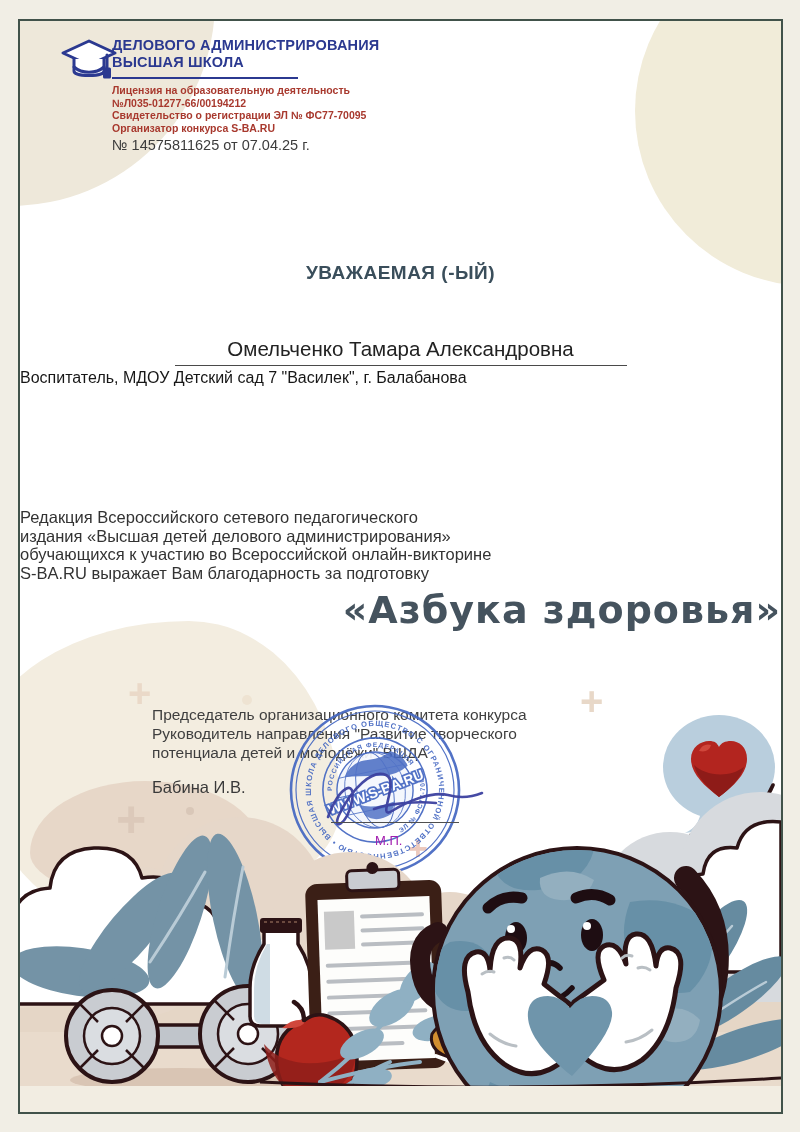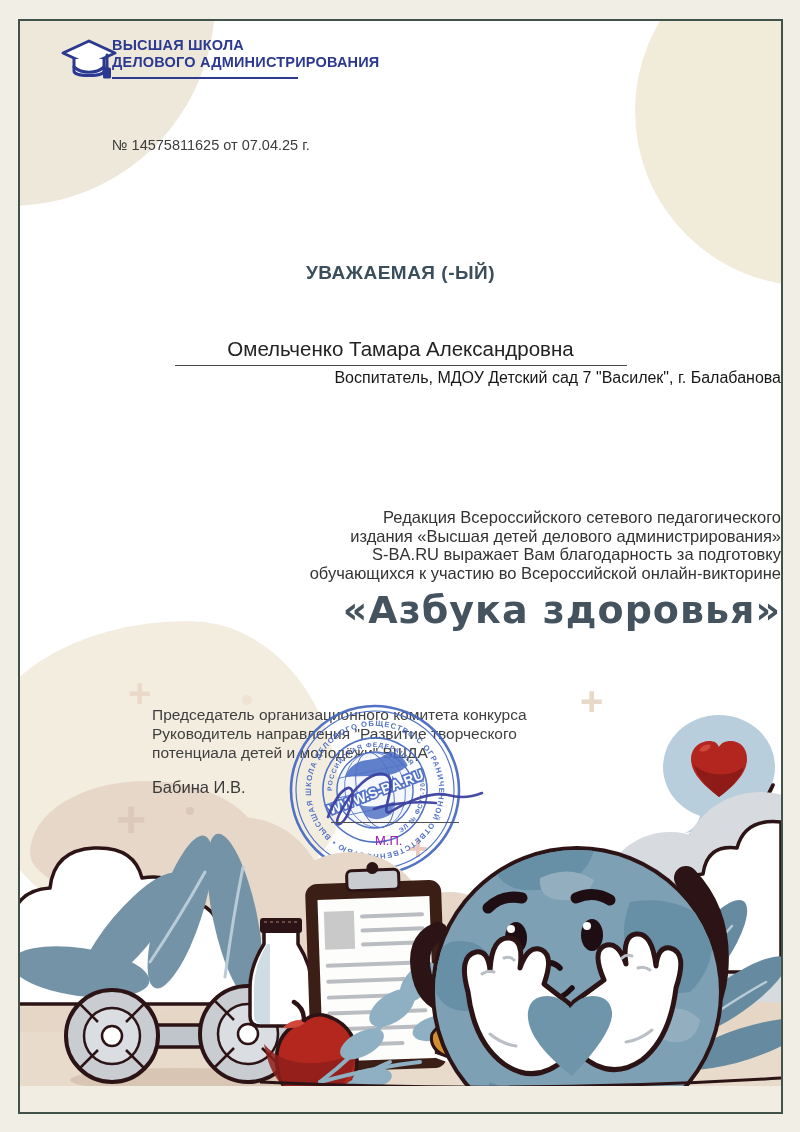--- a/index.html
+++ b/index.html
@@ -36,23 +36,23 @@
   .doc-number{position:absolute;left:92px;top:116px;color:#3c3c3c;font-size:14.5px;}
   
   .main-title{position:absolute;left:0;top:199px;width:100%;text-align:center;
     color:#3a4e5b;font-size:31px;font-weight:bold;letter-spacing:.5px;}
   .salutation{position:absolute;left:0;top:241px;width:100%;text-align:center;
     color:#3a4e5b;font-size:19px;font-weight:bold;letter-spacing:.5px;}
   .recipient-name{position:absolute;left:0;top:316px;width:100%;text-align:center;
     color:#222;font-size:20.5px;}
   .name-underline{position:absolute;left:155px;top:344px;width:452px;height:0;
     border-top:1.5px solid #4a4a4a;}
-  .recipient-position{position:absolute;left:0;top:348px;width:100%;text-align:right;
+  .recipient-position{position:absolute;left:0;top:348px;width:100%;text-align:left;
     color:#171717;font-size:16px;}
-  .body-text{position:absolute;left:0;top:487px;width:100%;text-align:right;
+  .body-text{position:absolute;left:0;top:487px;width:100%;text-align:left;
     color:#333;font-size:16.5px;line-height:18.5px;}
   .event-title{position:absolute;left:0;top:567px;width:100%;text-align:right;
     color:#45535e;font-size:38px;font-weight:bold;letter-spacing:1px;
     font-family:"DejaVu Sans", sans-serif;}
   
   .sig-block{position:absolute;left:132px;top:684px;width:420px;color:#3f3f3f;
     font-size:15.5px;line-height:19px;}
   .sig-name{margin-top:16px;font-size:16.5px;color:#3a3a3a;}
   .stamp{position:absolute;left:266px;top:680px;width:178px;height:178px;opacity:.93;}
   .autograph{position:absolute;left:294px;top:730px;width:180px;height:95px;}
@@ -82,37 +82,43 @@
   <svg class="logo-cap" viewBox="0 0 58 52">
     <g fill="none" stroke="#2b3990" stroke-width="3" stroke-linejoin="round" stroke-linecap="round">
       <polygon points="29,4 55,16 29,28 3,16" fill="#ffffff"></polygon>
       <path d="M14,22 v12 c0,6 30,6 30,0 V22" fill="#ffffff"></path>
       <path d="M14,30 c8,7 22,7 30,0"></path>
       <line x1="47" y1="18" x2="47" y2="32"></line>
       <rect x="44.5" y="32" width="5" height="8" fill="#2b3990"></rect>
     </g>
   </svg>
   <div class="org-name">
+    <div>ДЕЛОВОГО АДМИНИСТРИРОВАНИЯ</div>
     <div>ВЫСШАЯ ШКОЛА</div>
-    <div>ДЕЛОВОГО АДМИНИСТРИРОВАНИЯ</div>
   </div>
   <div class="org-divider"></div>
+  <div class="license">
+    <div>Лицензия на образовательную деятельность</div>
+    <div>№Л035-01277-66/00194212</div>
+    <div>Свидетельство о регистрации ЭЛ № ФС77-70095</div>
+    <div>Организатор конкурса S-BA.RU</div>
+  </div>
   <div class="doc-number">№ 14575811625 от 07.04.25 г.</div>
 
   <div class="salutation">УВАЖАЕМАЯ (-ЫЙ)</div>
 
   <div class="recipient-name">Омельченко Тамара Александровна</div>
   <div class="name-underline"></div>
   <div class="recipient-position">Воспитатель, МДОУ Детский сад 7 "Василек", г. Балабанова</div>
 
   <div class="body-text">
     <div>Редакция Всероссийского сетевого педагогического</div>
     <div>издания «Высшая детей делового администрирования»</div>
+    <div>обучающихся к участию во Всероссийской онлайн-викторине</div>
     <div>S-BA.RU выражает Вам благодарность за подготовку</div>
-    <div>обучающихся к участию во Всероссийской онлайн-викторине</div>
   </div>
   <div class="event-title">«Азбука здоровья»</div>
 
   <div class="sig-block">
     <div>Председатель организационного комитета конкурса</div>
     <div>Руководитель направления "Развитие творческого</div>
     <div>потенциала детей и молодёжи" ВШДА</div>
     <div class="sig-name">Бабина И.В.</div>
   </div>
 

